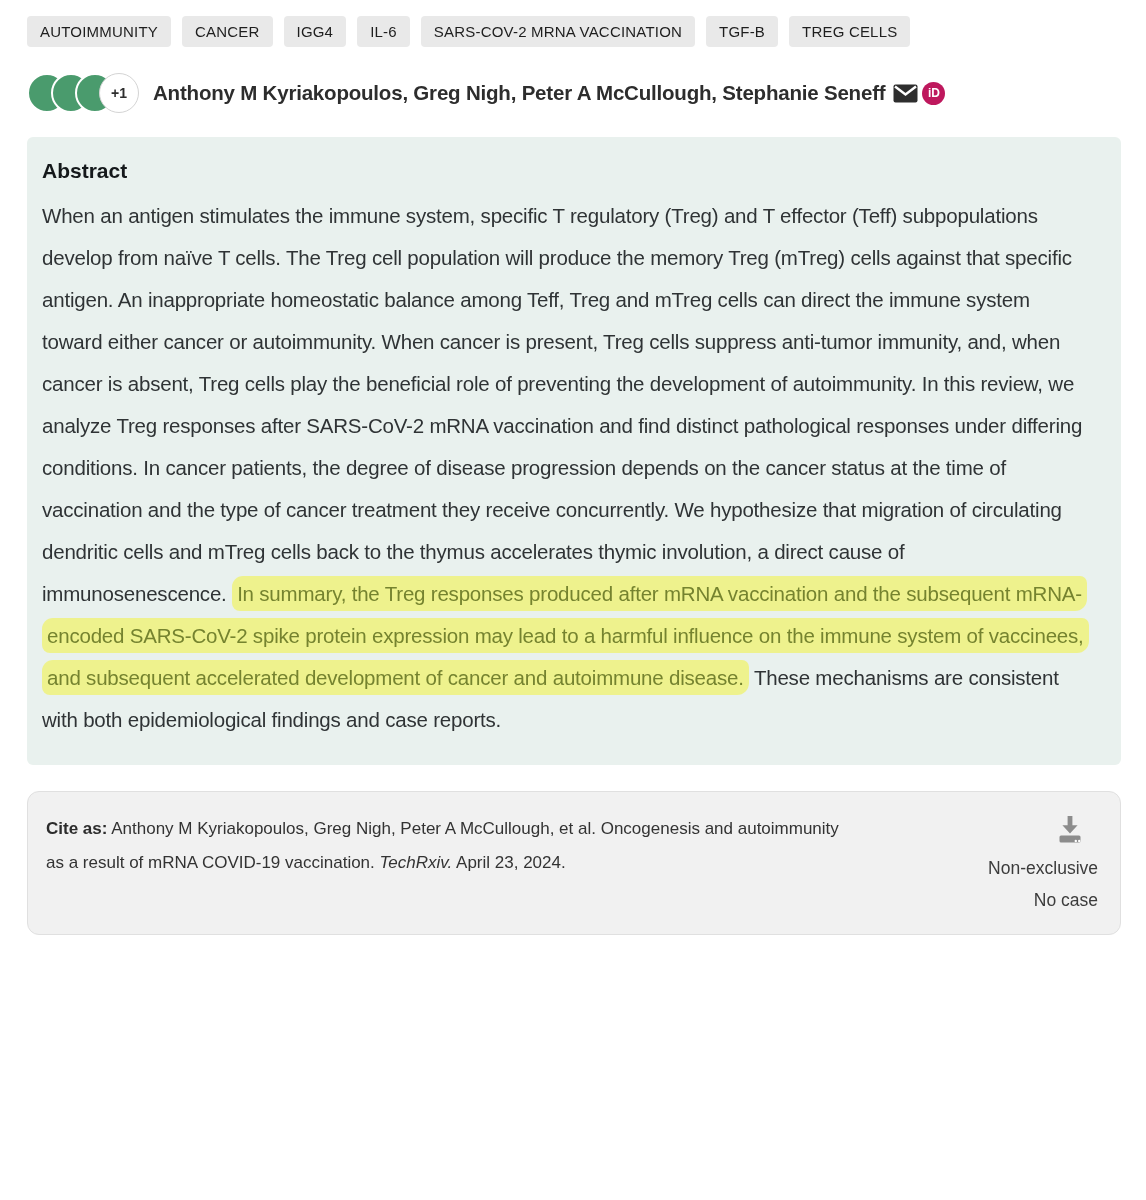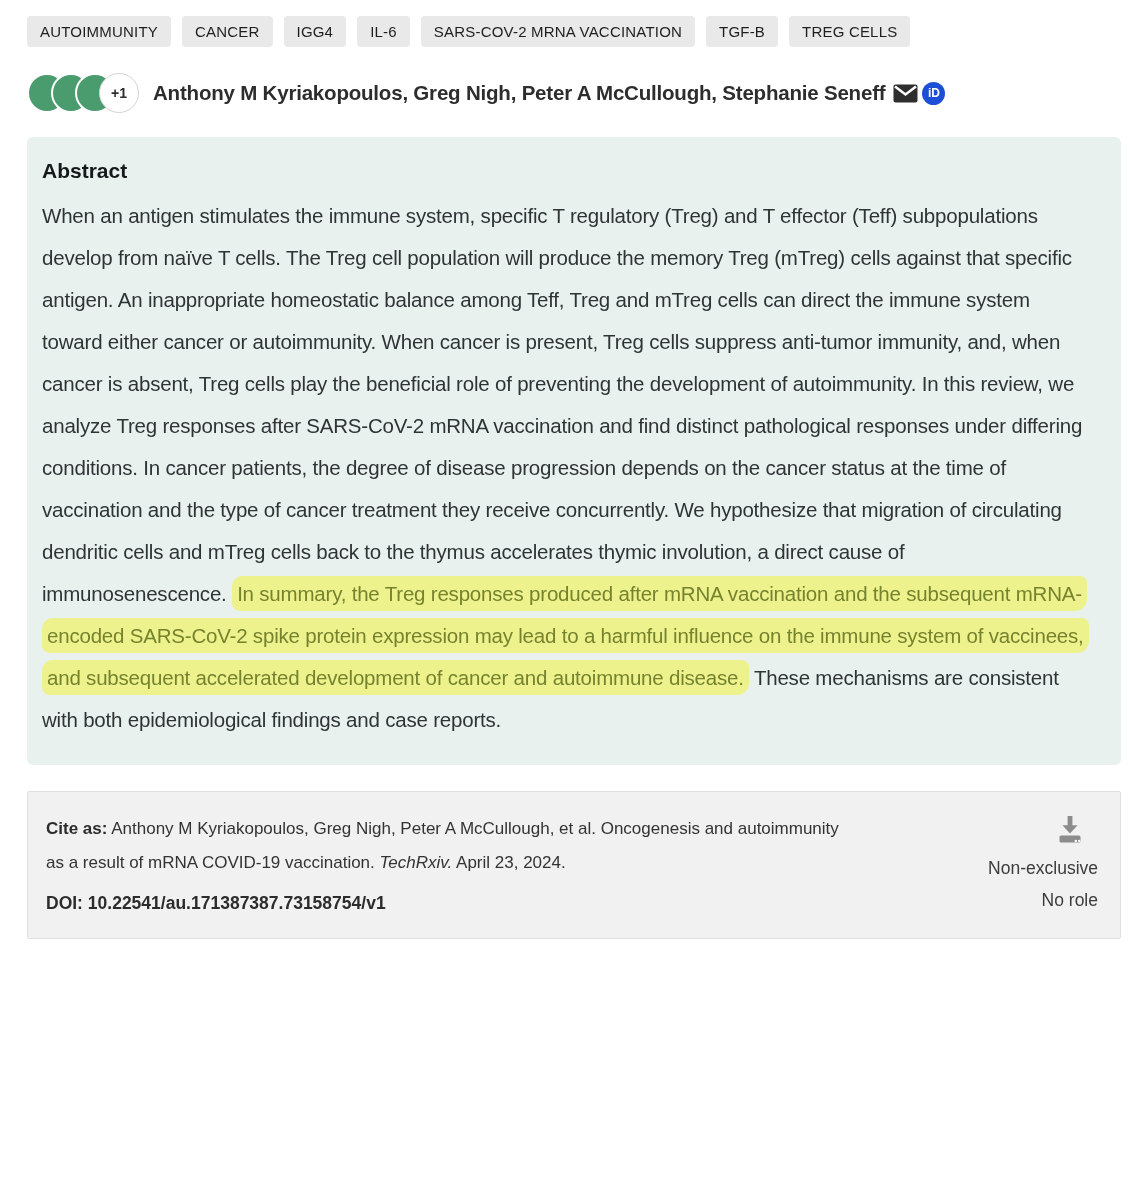--- a/index.html
+++ b/index.html
@@ -97,21 +97,21 @@
   .contact-icons {
     display: flex;
     align-items: center;
     gap: 4px;
     margin-left: 8px;
   }
   .contact-icons svg { display: block; cursor: pointer; }
   .orcid-badge {
     width: 23px; height: 23px;
     border-radius: 50%;
-    background: #1d4ed8;
+    background: #be185d;
     color: #ffffff;
     font-size: 12px;
     font-weight: 700;
     display: flex;
     align-items: center;
     justify-content: center;
     cursor: pointer;
   }
 
   
@@ -142,21 +142,21 @@
     padding: 6px 5px;
     border-radius: 11px 7px 12px 8px;
     -webkit-box-decoration-break: clone;
     box-decoration-break: clone;
   }
 
   
   .cite-box {
     background: #f1f1f1;
     border: 1px solid #e0e0e0;
-    border-radius: 2px;
+    border-radius: 12px;
     padding: 20px 22px 18px 18px;
     display: flex;
     justify-content: space-between;
     gap: 28px;
   }
   .cite-left {
     flex: 1;
     max-width: 800px;
     font-size: 17px;
     line-height: 34px;
@@ -235,33 +235,29 @@
     </p>
   </section>
 
   <section class="cite-box">
     <div class="cite-left">
       <p class="cite-line">
         <strong>Cite as:</strong>
         <span>Anthony M Kyriakopoulos, Greg Nigh, Peter A McCullough, et al. Oncogenesis and autoimmunity as a result of mRNA COVID-19 vaccination.</span>
         <em>TechRxiv.</em>
         <span>April 23, 2024.</span>
-      </p>
-      <p class="doi-line">
-        <span>DOI:</span>
-        <span>10.22541/au.171387387.73158754/v1</span>
       </p>
     </div>
     <div class="cite-right">
       <button class="download-btn" title="">
         <svg width="32" height="30" viewBox="0 0 32 30">
           <path d="M13.6 2 h4.8 v9.2 h5.2 L16 19.4 L8.4 11.2 h5.2 Z" fill="#8c8c8c"></path>
           <rect x="5.5" y="21.5" width="21" height="7" rx="1.5" fill="#8c8c8c"></rect>
           <circle cx="21.8" cy="27" r="1.2" fill="#ffffff"></circle>
           <circle cx="25.2" cy="27" r="1.2" fill="#ffffff"></circle>
         </svg>
       </button>
       <div class="license-line">Non-exclusive</div>
-      <div class="license-line">No role</div>
+      <div class="license-line">No case</div>
     </div>
   </section>
 
 </div>
 
 </body></html>

